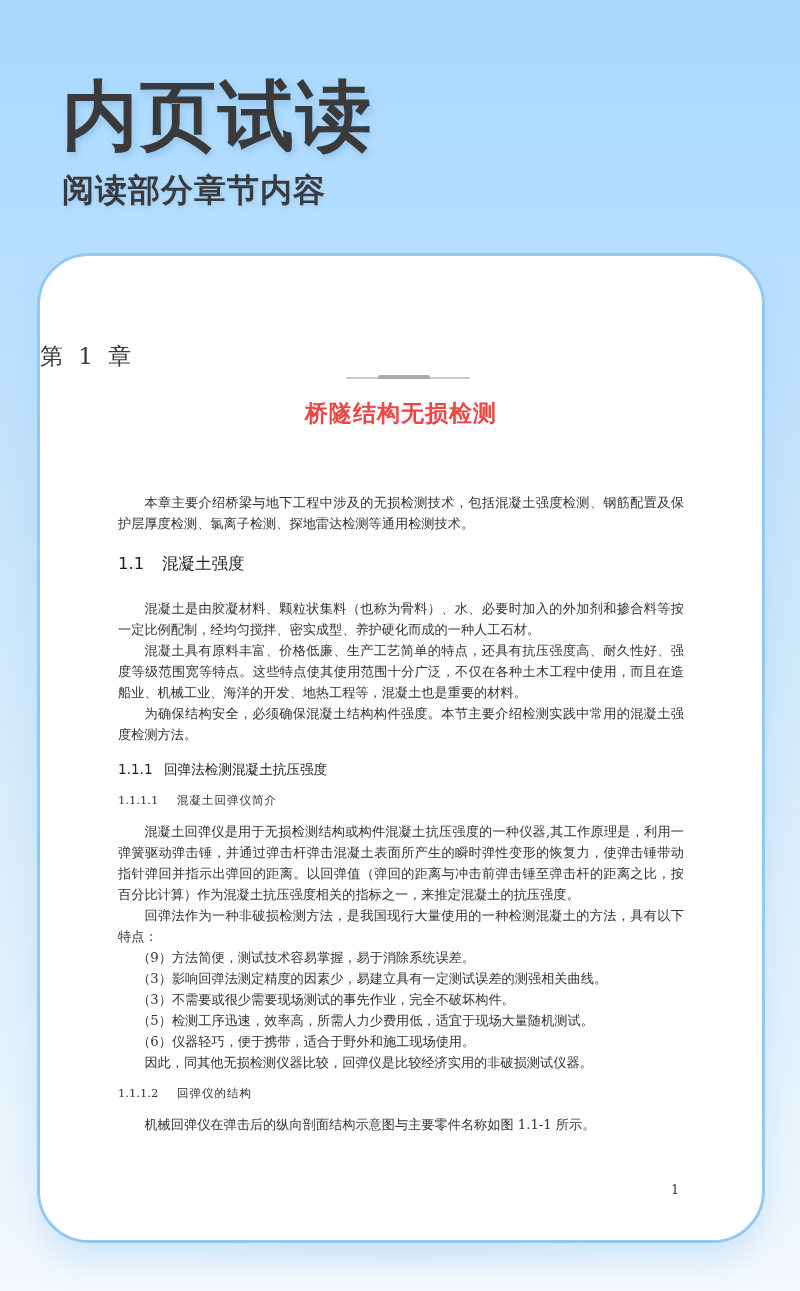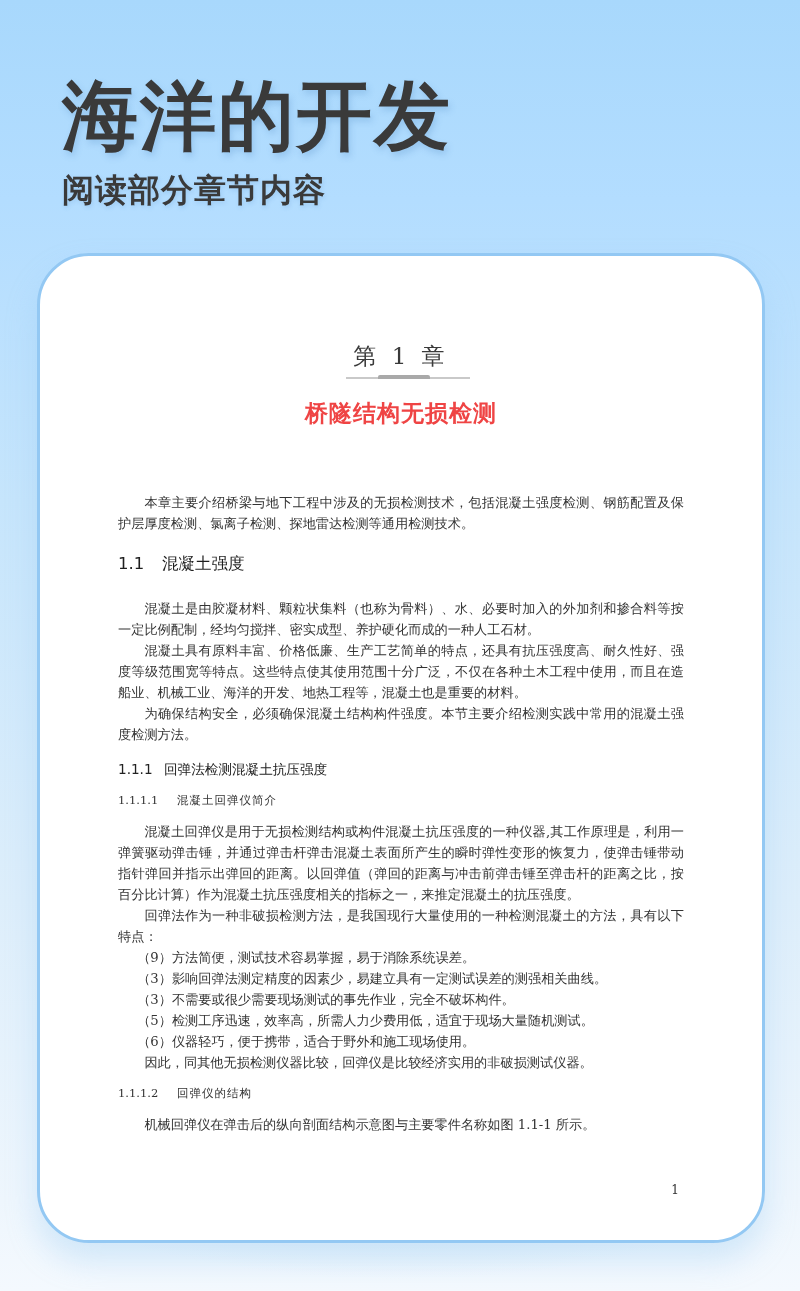--- a/index.html
+++ b/index.html
@@ -44,21 +44,20 @@
       border: 3px solid #93c8f3;
       border-radius: 52px;
       box-shadow: 0 18px 30px rgba(150, 200, 240, 0.35);
       overflow: hidden;
     }
     .card-inner { position: absolute; left: 0; top: 0; width: 100%; height: 100%; }
 
     
     .chapter-label {
       position: absolute; left: 0; right: 0; top: 85px;
-      text-align: center;
       font-family: "DejaVu Serif", serif;
       font-size: 23px;
       color: #3a3a3a;
       letter-spacing: 4px;
     }
     .chapter-rule {
       position: absolute; left: 306px; top: 121px; width: 124px; height: 2px;
       background: #c9c9c9;
     }
     .chapter-rule-accent {
@@ -121,21 +120,21 @@
       position: absolute; right: 83px; top: 927px;
       font-family: "DejaVu Serif", serif;
       font-size: 12px;
       color: #333;
     }
   </style>
 </head>
 <body>
 
 <div class="banner">
-  <div class="banner-title">海洋的开发</div>
+  <div class="banner-title">内页试读</div>
   <div class="banner-subtitle">阅读部分章节内容</div>
 </div>
 
 <div class="card-shadow"></div>
 
 <div class="card">
   <div class="card-inner">
 
     <div class="chapter-label">第 1 章</div>
     <div class="chapter-rule"></div>

